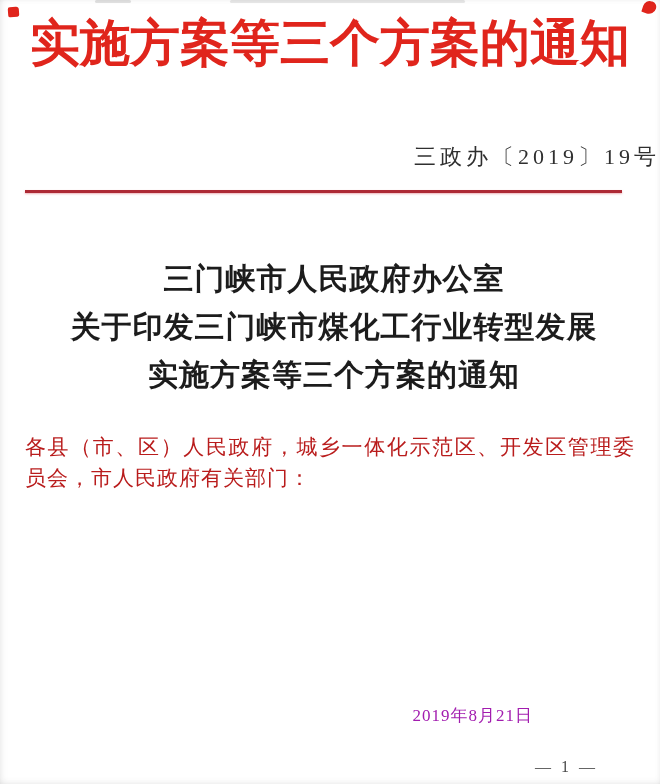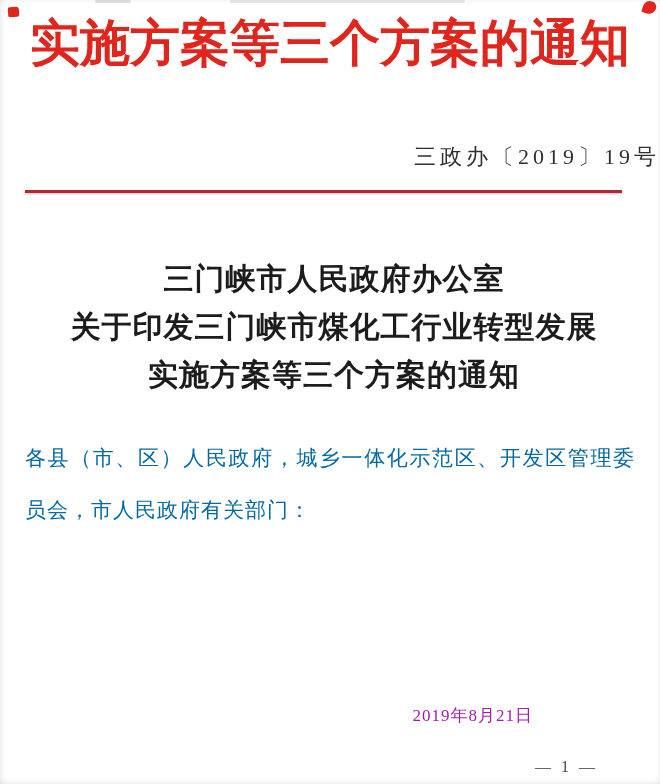--- a/index.html
+++ b/index.html
@@ -115,23 +115,23 @@
     color: #1c1c1c;
     letter-spacing: 1px;
     padding-left: 8px;
   }
   .body-text {
     position: absolute;
     top: 432px;
     left: 25px;
     width: 610px;
     font-size: 21px;
-    line-height: 52px;
+    line-height: 31px;
     letter-spacing: 1px;
-    color: #0369a1;
+    color: #b91c1c;
     text-align: justify;
   }
   .body-text p {
     margin: 0;
   }
   .body-text p.indent {
     text-indent: 2em;
   }
   .date-line {
     position: absolute;

